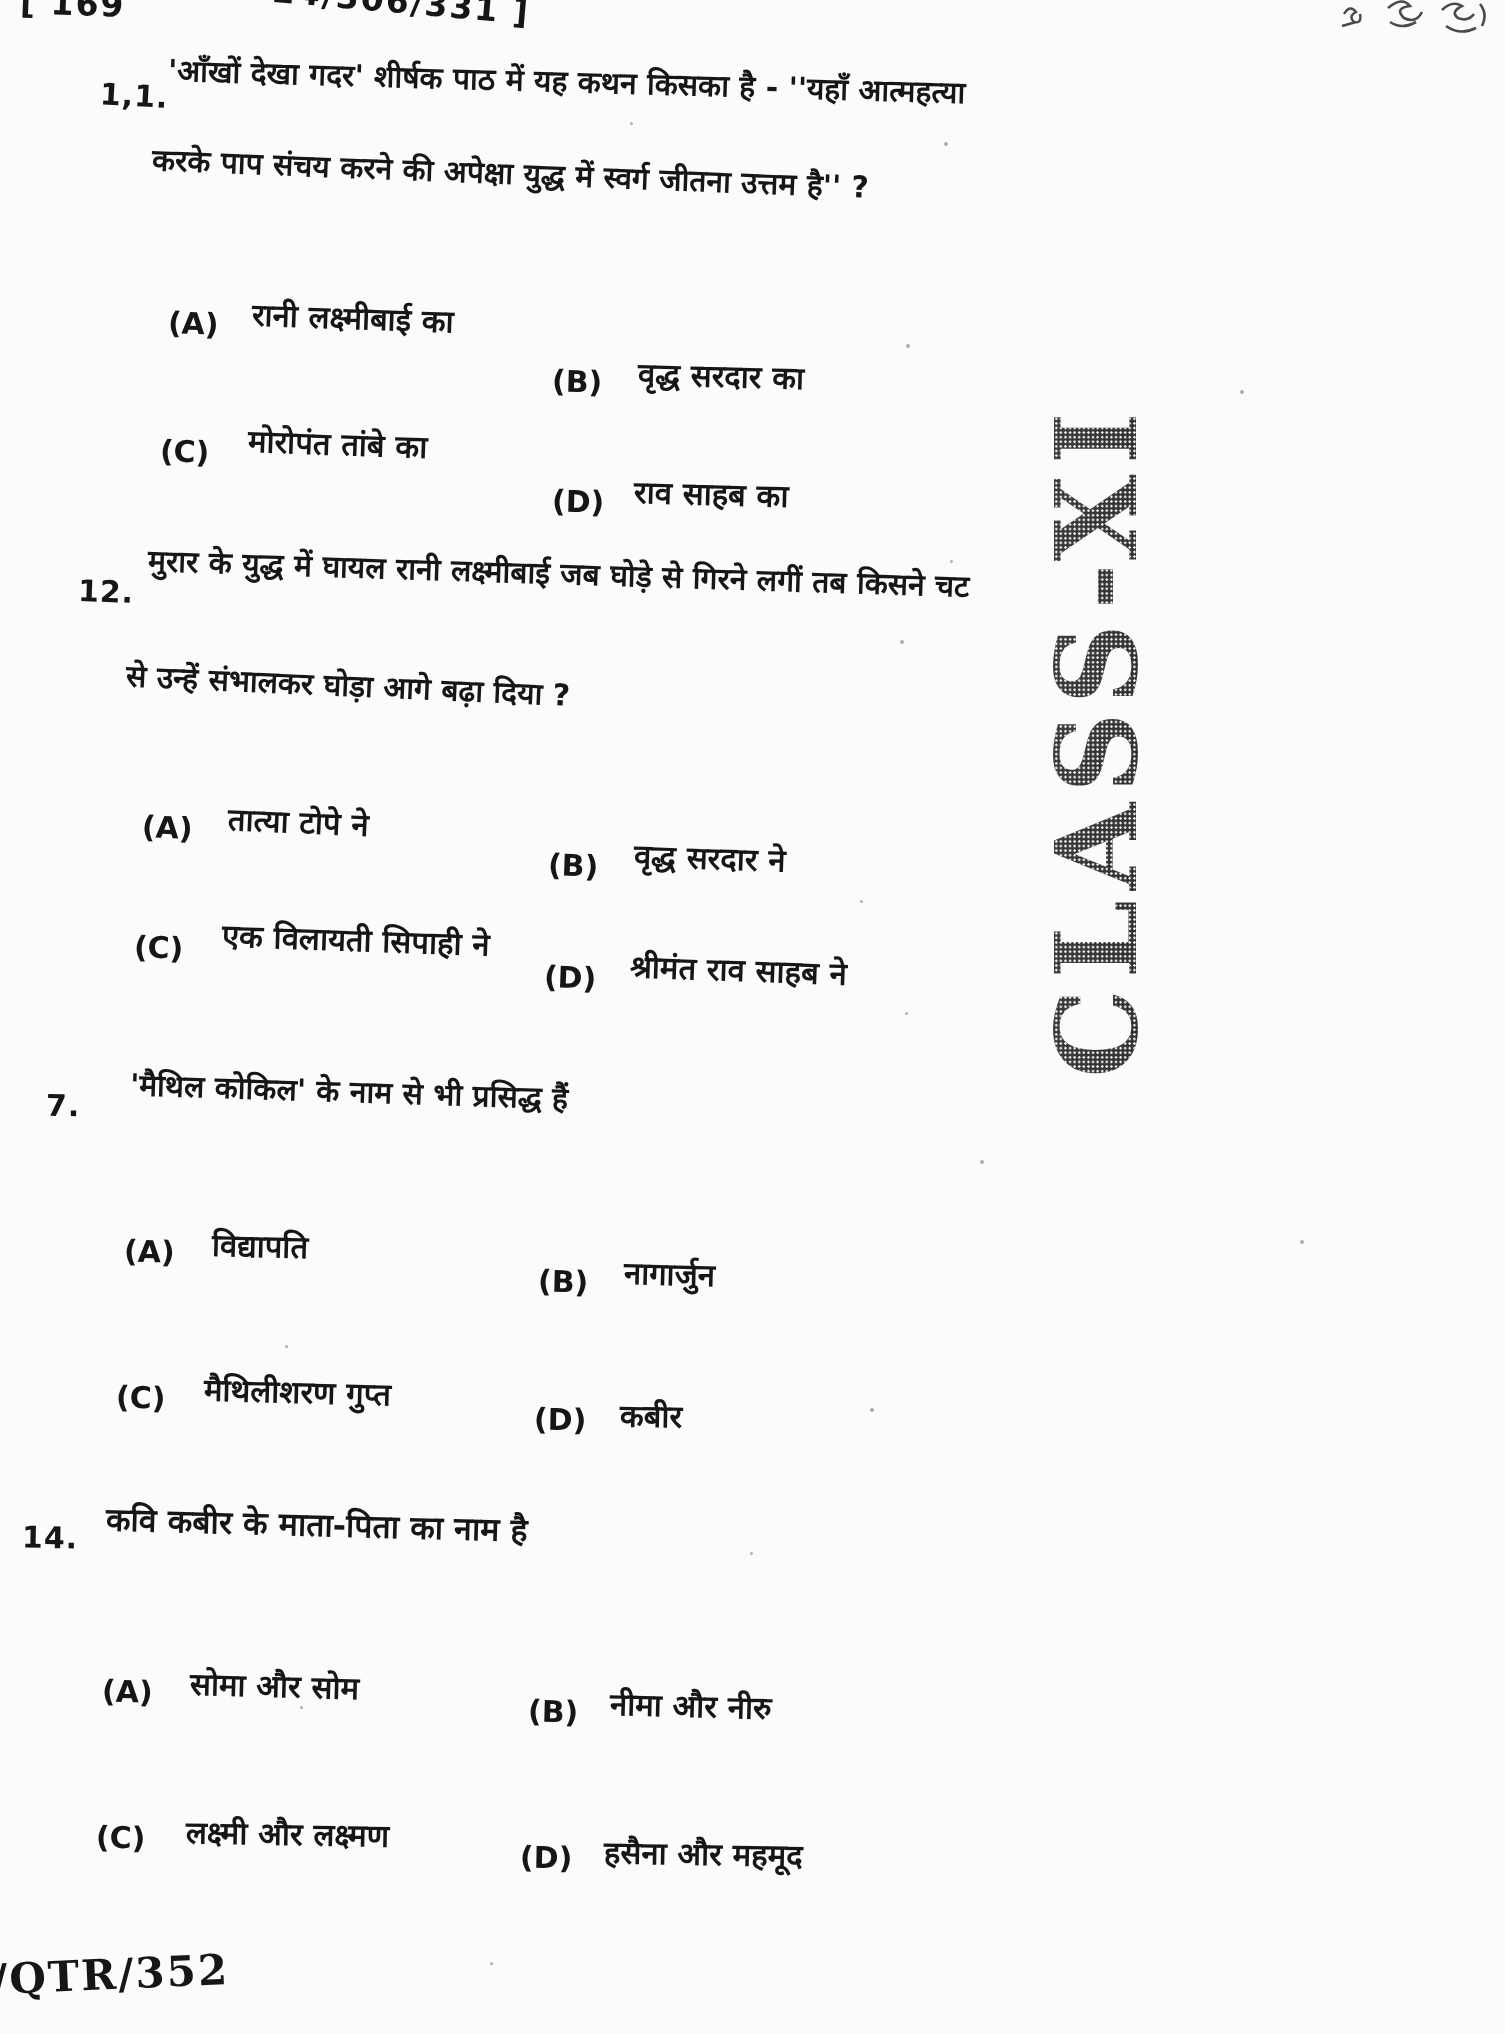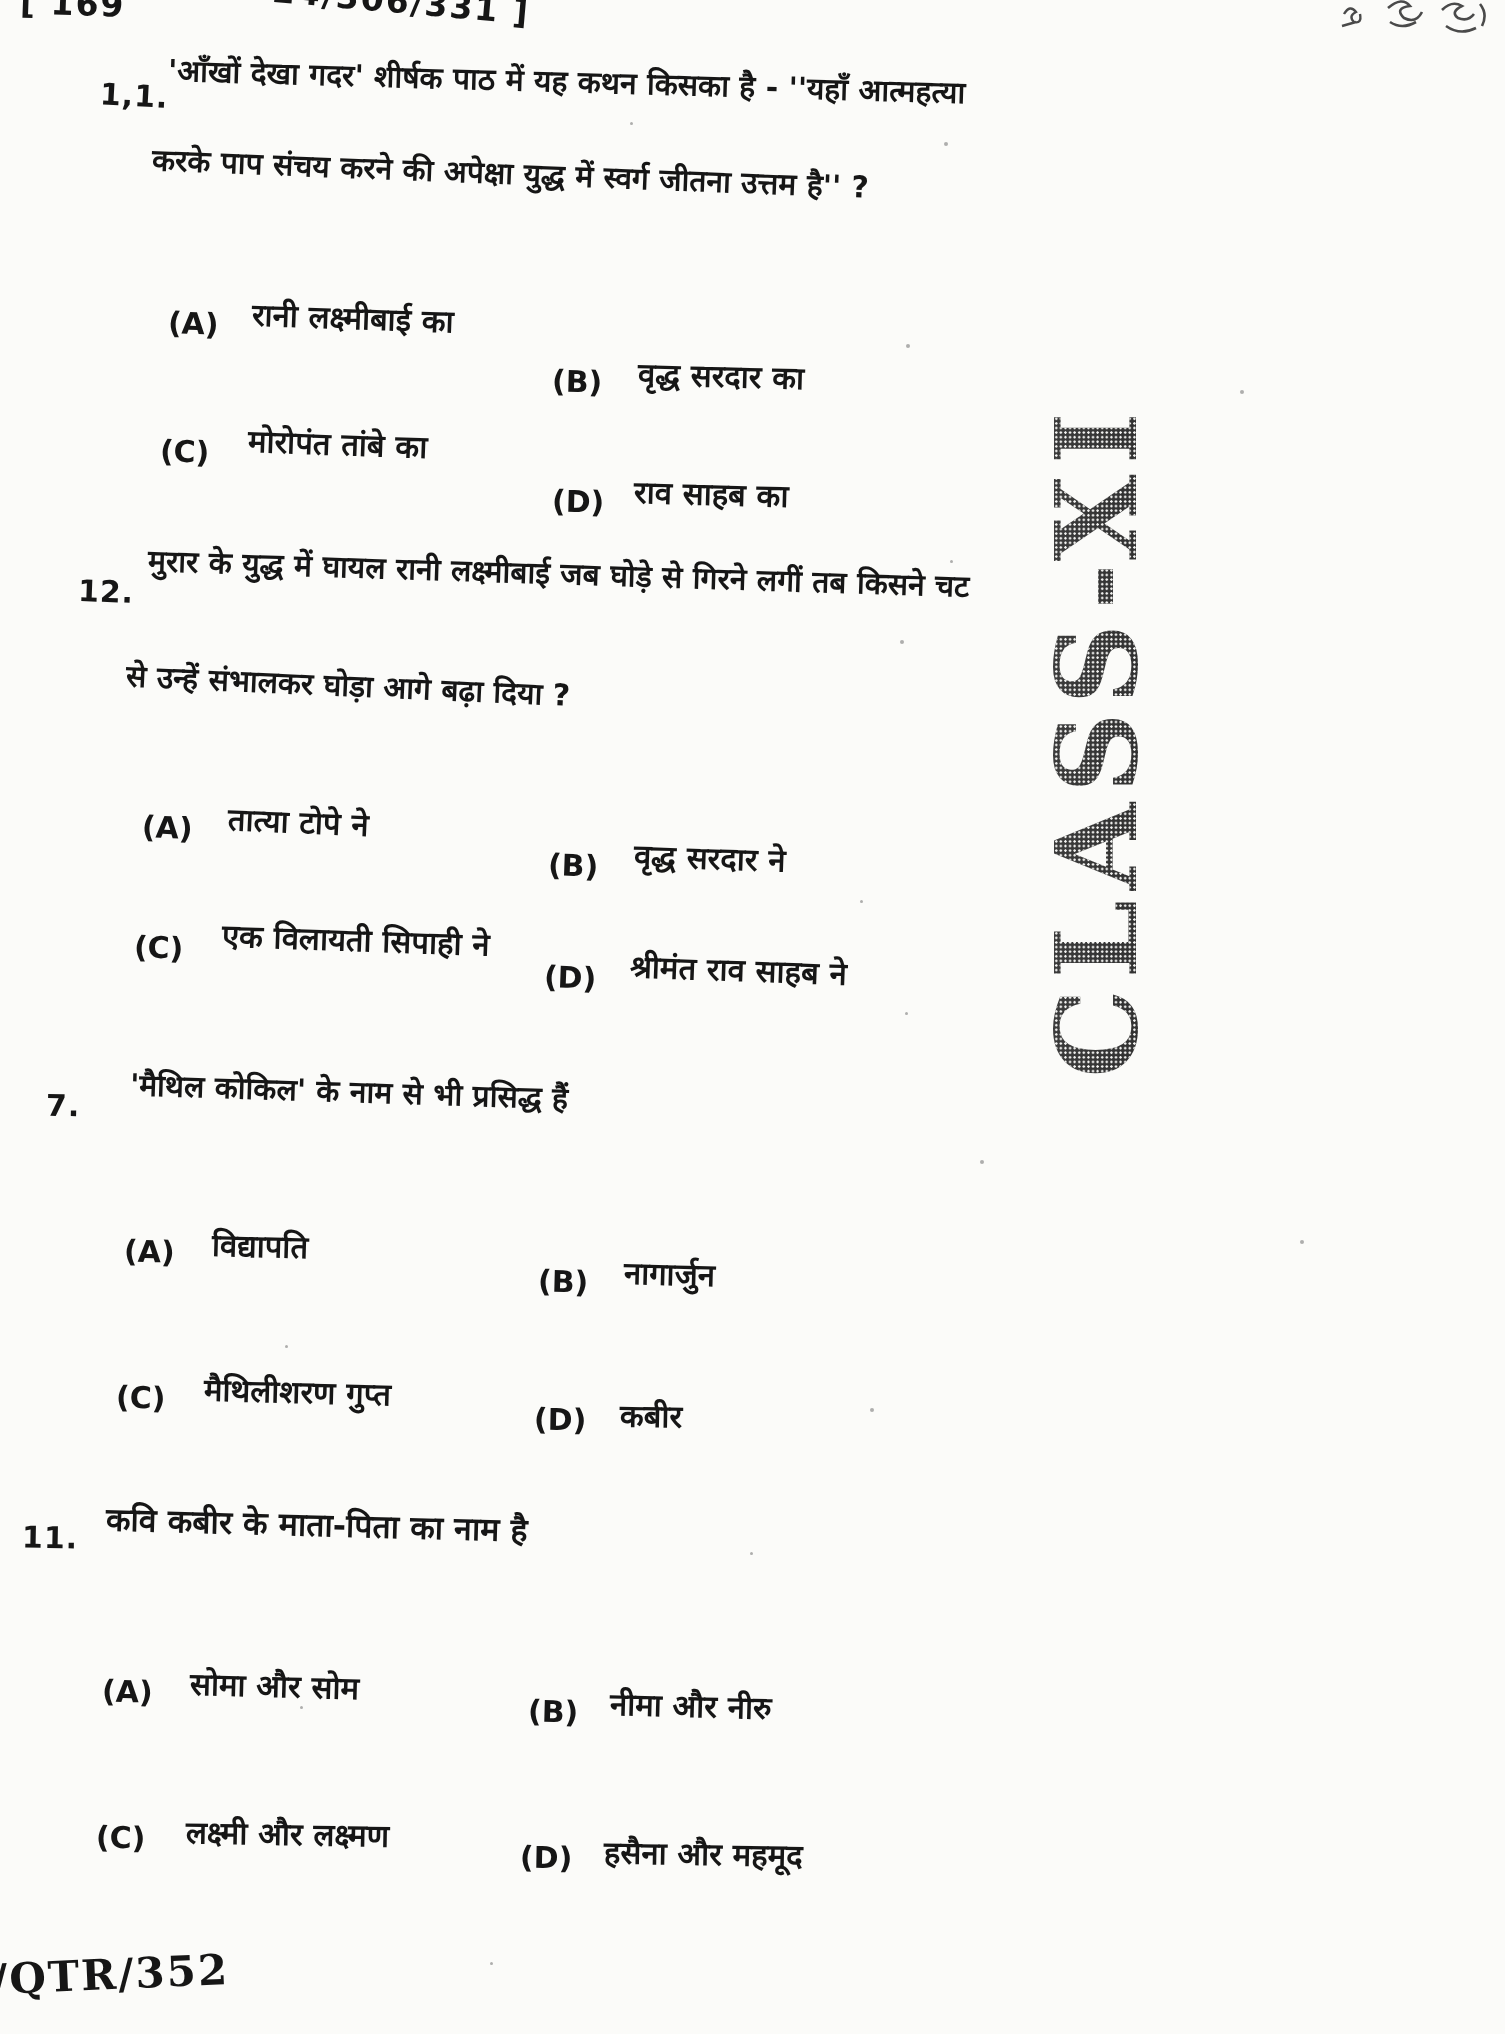--- a/index.html
+++ b/index.html
@@ -89,21 +89,21 @@
 
 <div class="abs optlabel" style="left:124px;top:1234px;transform:rotate(1.5deg);">(A)</div>
 <div class="abs opttext" style="left:212px;top:1224px;transform:rotate(1.5deg);">विद्यापति</div>
 <div class="abs optlabel" style="left:538px;top:1264px;transform:rotate(1.5deg);">(B)</div>
 <div class="abs opttext" style="left:624px;top:1252px;transform:rotate(1.5deg);">नागार्जुन</div>
 <div class="abs optlabel" style="left:116px;top:1380px;transform:rotate(1.5deg);">(C)</div>
 <div class="abs opttext" style="left:204px;top:1370px;transform:rotate(1.5deg);">मैथिलीशरण गुप्त</div>
 <div class="abs optlabel" style="left:534px;top:1402px;transform:rotate(1deg);">(D)</div>
 <div class="abs opttext" style="left:620px;top:1394px;transform:rotate(1deg);">कबीर</div>
 
-<div class="abs qnum" style="left:22px;top:1520px;transform:rotate(1deg);">11.</div>
+<div class="abs qnum" style="left:22px;top:1520px;transform:rotate(1deg);">14.</div>
 <div class="abs qline" style="left:106px;top:1502px;font-size:32px;transform:rotate(1.5deg);">कवि कबीर के माता-पिता का नाम है</div>
 
 <div class="abs optlabel" style="left:102px;top:1674px;transform:rotate(1.5deg);">(A)</div>
 <div class="abs opttext" style="left:190px;top:1664px;transform:rotate(1.5deg);">सोमा और सोम</div>
 <div class="abs optlabel" style="left:528px;top:1694px;transform:rotate(1.5deg);">(B)</div>
 <div class="abs opttext" style="left:610px;top:1684px;transform:rotate(1.5deg);">नीमा और नीरु</div>
 <div class="abs optlabel" style="left:96px;top:1820px;transform:rotate(1deg);">(C)</div>
 <div class="abs opttext" style="left:186px;top:1812px;transform:rotate(1deg);">लक्ष्मी और लक्ष्मण</div>
 <div class="abs optlabel" style="left:520px;top:1840px;transform:rotate(1deg);">(D)</div>
 <div class="abs opttext" style="left:604px;top:1832px;transform:rotate(1deg);">हसैना और महमूद</div>

